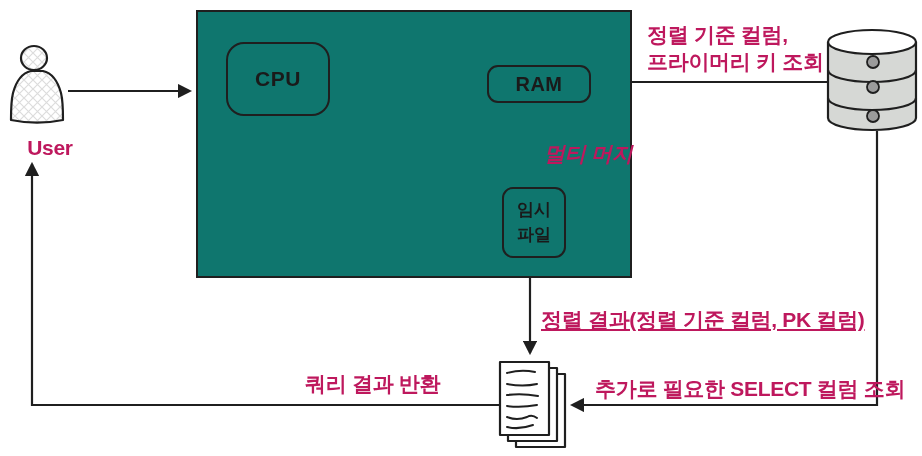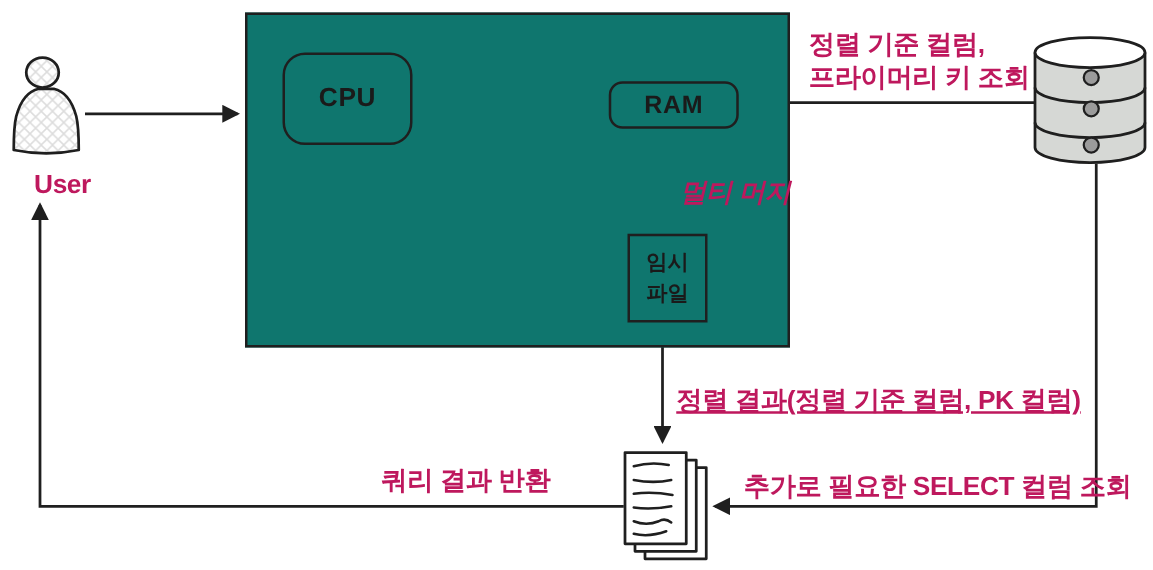--- a/index.html
+++ b/index.html
@@ -11,21 +11,21 @@
   svg.layer { position:absolute; left:0; top:0; width:922px; height:456px; }
   .icon-svg { position:absolute; }
   .box {
     position:absolute; border:2.5px solid #1f1f1f; background:#0f766e;
     display:flex; align-items:center; justify-content:center; box-sizing:border-box;
   }
   .big-box { border-width:2px; }
   .node-label { font-weight:600; letter-spacing:0.5px; }
   .cpu-label { font-size:21px; }
   .ram-label { font-size:20px; }
-  .temp-box { flex-direction:column; font-weight:700; font-size:17px; line-height:1.45; }
+  .temp-box { flex-direction:column; font-weight:700; font-size:17px; line-height:1.45;border-radius:11px; }
   .lbl {
     position:absolute; font-weight:700; font-size:21px; letter-spacing:-0.3px;
     white-space:nowrap; color:#be185d;
   }
   .lbl.center { text-align:center; }
 </style>
 </head>
 <body>
 
 <div class="canvas">

